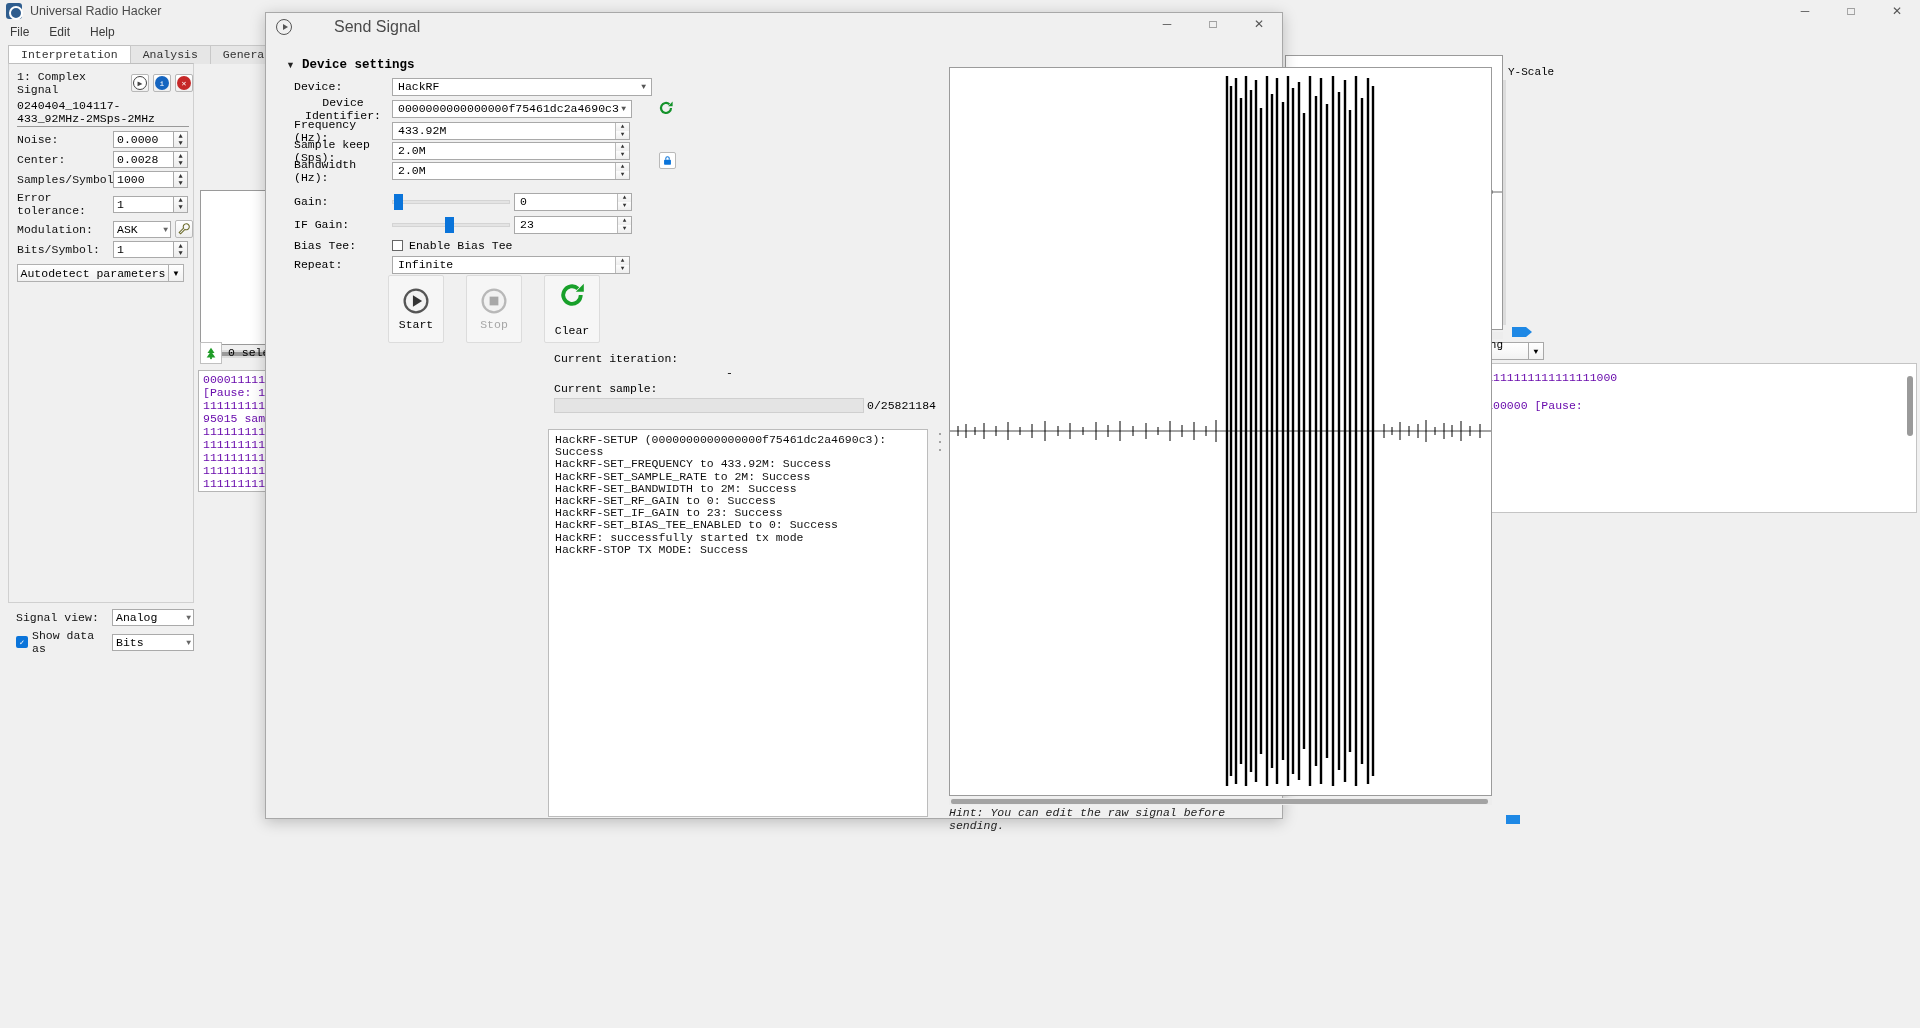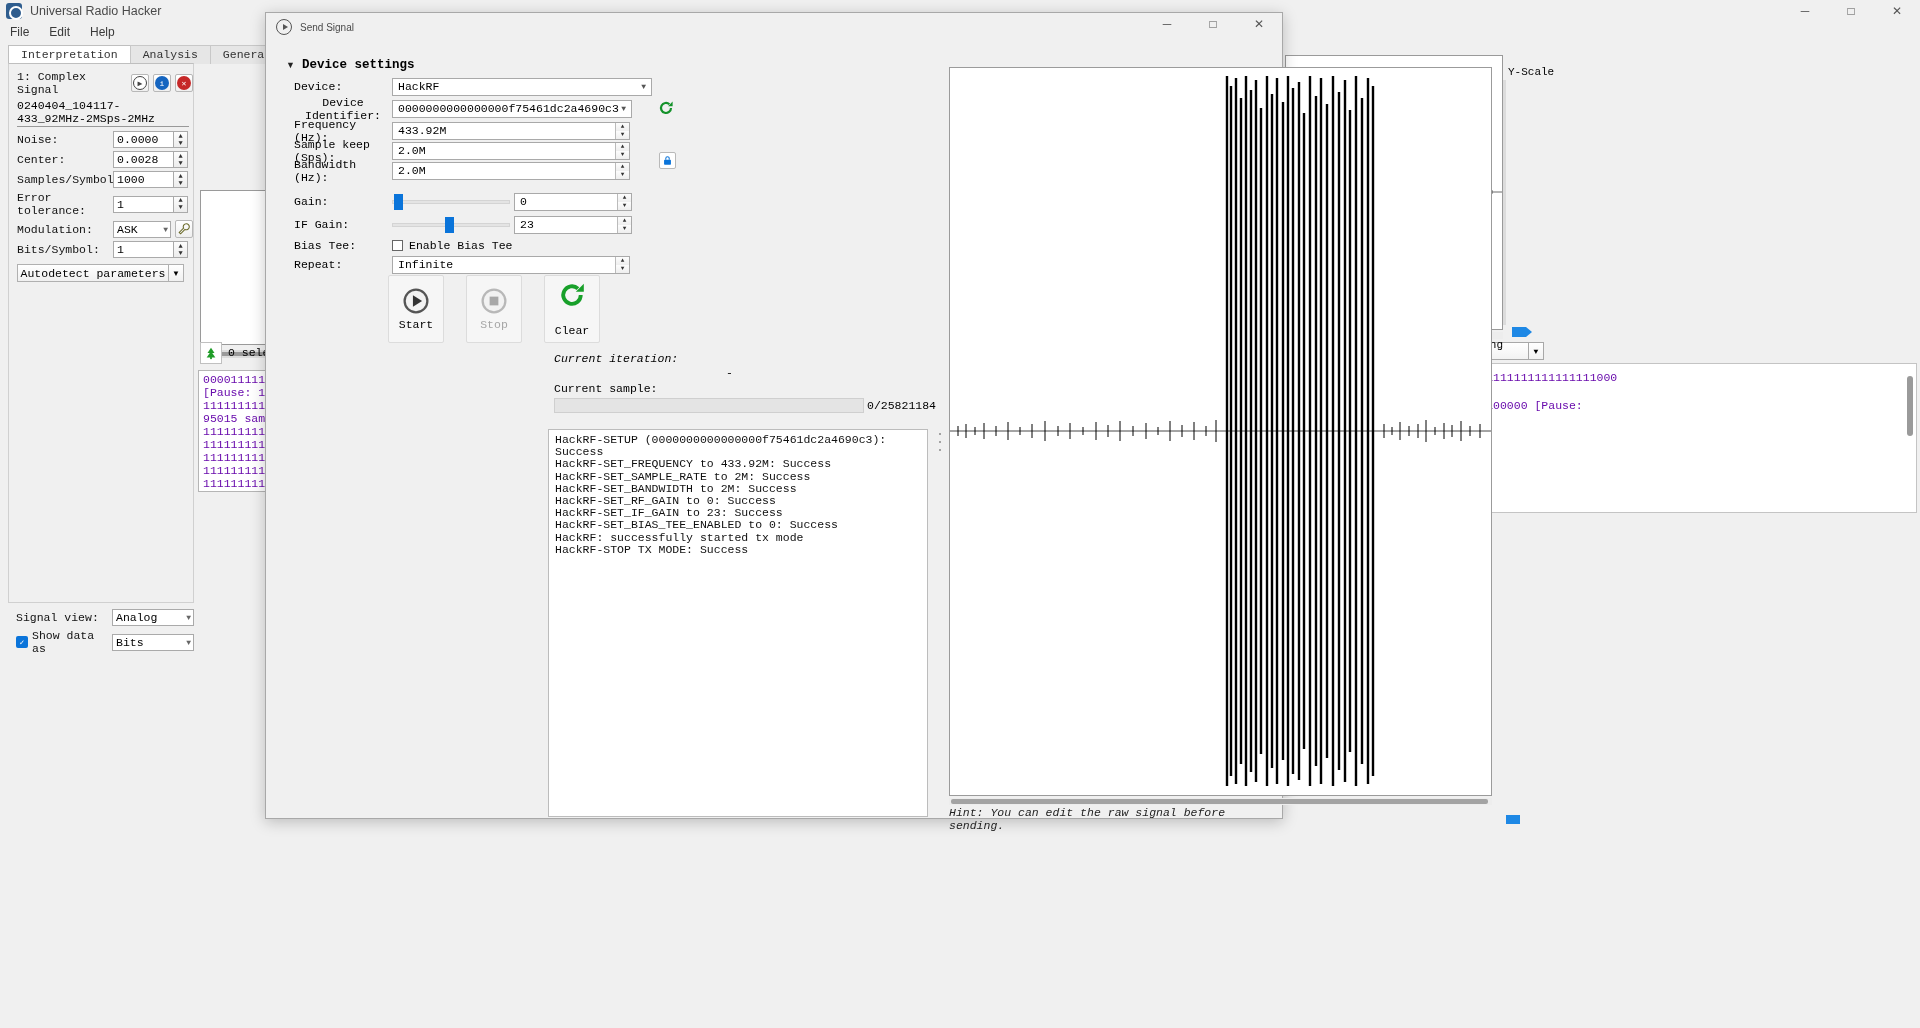--- a/index.html
+++ b/index.html
@@ -107,21 +107,21 @@
 
   
   #dialog {
     position: absolute; left: 265px; top: 12px; width: 1018px; height: 807px;
     background: #f0f0f0; border: 1px solid #a8a8a8; box-shadow: 0 3px 14px rgba(0,0,0,.22);
   }
   #dlg-title { height: 28px; display:flex; align-items:center; background:#f0f0f0; }
   #dlg-title .ic { width:16px;height:16px;border:1.6px solid #555;border-radius:50%;margin:0 8px 0 10px;
                    display:flex;align-items:center;justify-content:center;}
   #dlg-title .ic::after{content:""; width:0;height:0;border-left:5px solid #555;border-top:3.5px solid transparent;border-bottom:3.5px solid transparent;margin-left:2px;}
-  #dlg-title .t { font-size: 10px; color:#4a4a4a; }
+  #dlg-title .t { font-size: 16px; color:#4a4a4a;margin-left:34px; }
   #dlg-wbtns { position:absolute; right:0; top:0; display:flex; }
 
   #dev-settings-hdr { position:absolute; left:20px; top:45px; display:flex; align-items:center; }
   #dev-settings-hdr .tri { font-size: 9px; margin-right: 7px; color:#222;}
   #dev-settings-hdr .txt { font-family:"Liberation Mono", monospace; font-size:12.5px; font-weight:bold; }
 
   .drow { position:absolute; left:28px; display:flex; align-items:center; height: 19px; }
   .drow .dlbl { width: 98px; font-family:"Liberation Mono", monospace; font-size:11.5px; }
   .dcombo { height: 18px; border:1px solid #a9a9a9; background:#fff; display:flex; align-items:center;
             padding-left:5px; font-family:"Liberation Mono", monospace; font-size:11.5px; position:relative;}
@@ -138,21 +138,21 @@
 
   .refresh-btn { position:absolute; width:20px; height:20px; display:flex; align-items:center; justify-content:center; }
   .lock-btn { position:absolute; width:17px; height:17px; border:1px solid #b9b9b9; background:#fff;
               display:flex; align-items:center; justify-content:center; border-radius:2px;}
 
   .bigbtn { position:absolute; width:56px; height:68px; border:1px solid #dcdcdc; background:#f6f6f6;
             display:flex; flex-direction:column; align-items:center; justify-content:center; border-radius:2px;}
   .bigbtn .lab { font-family:"Liberation Mono", monospace; font-size:11.5px; margin-top:3px;}
   .bigbtn .lab.dim { color:#a6a6a6; }
 
-  #cur-iter-lbl { position:absolute; left:288px; top:339px; font-family:"Liberation Mono", monospace; font-size:11.5px;font-style:italic;}
+  #cur-iter-lbl { position:absolute; left:288px; top:339px; font-family:"Liberation Mono", monospace; font-size:11.5px;}
   #cur-iter-val { position:absolute; left:460px; top:353px; font-family:"Liberation Mono", monospace; font-size:11.5px;}
   #cur-sample-lbl { position:absolute; left:288px; top:369px; font-family:"Liberation Mono", monospace; font-size:11.5px;}
   #progress { position:absolute; left:288px; top:385px; width:310px; height:15px; background:#e4e4e4; border:1px solid #cfcfcf;}
   #progress-text { position:absolute; left:601px; top:386px; font-family:"Liberation Mono", monospace; font-size:11.5px;}
 
   #logbox { position:absolute; left:282px; top:416px; width:380px; height:388px; background:#fff;
             border:1px solid #bcbcbc; padding: 4px 6px; font-family:"Liberation Mono", monospace;
             font-size:11.5px; line-height:12.2px; color:#101010; overflow:hidden; }
 
   #wave-panel { position:absolute; left:683px; top:54px; width:543px; height:729px; background:#fff;

